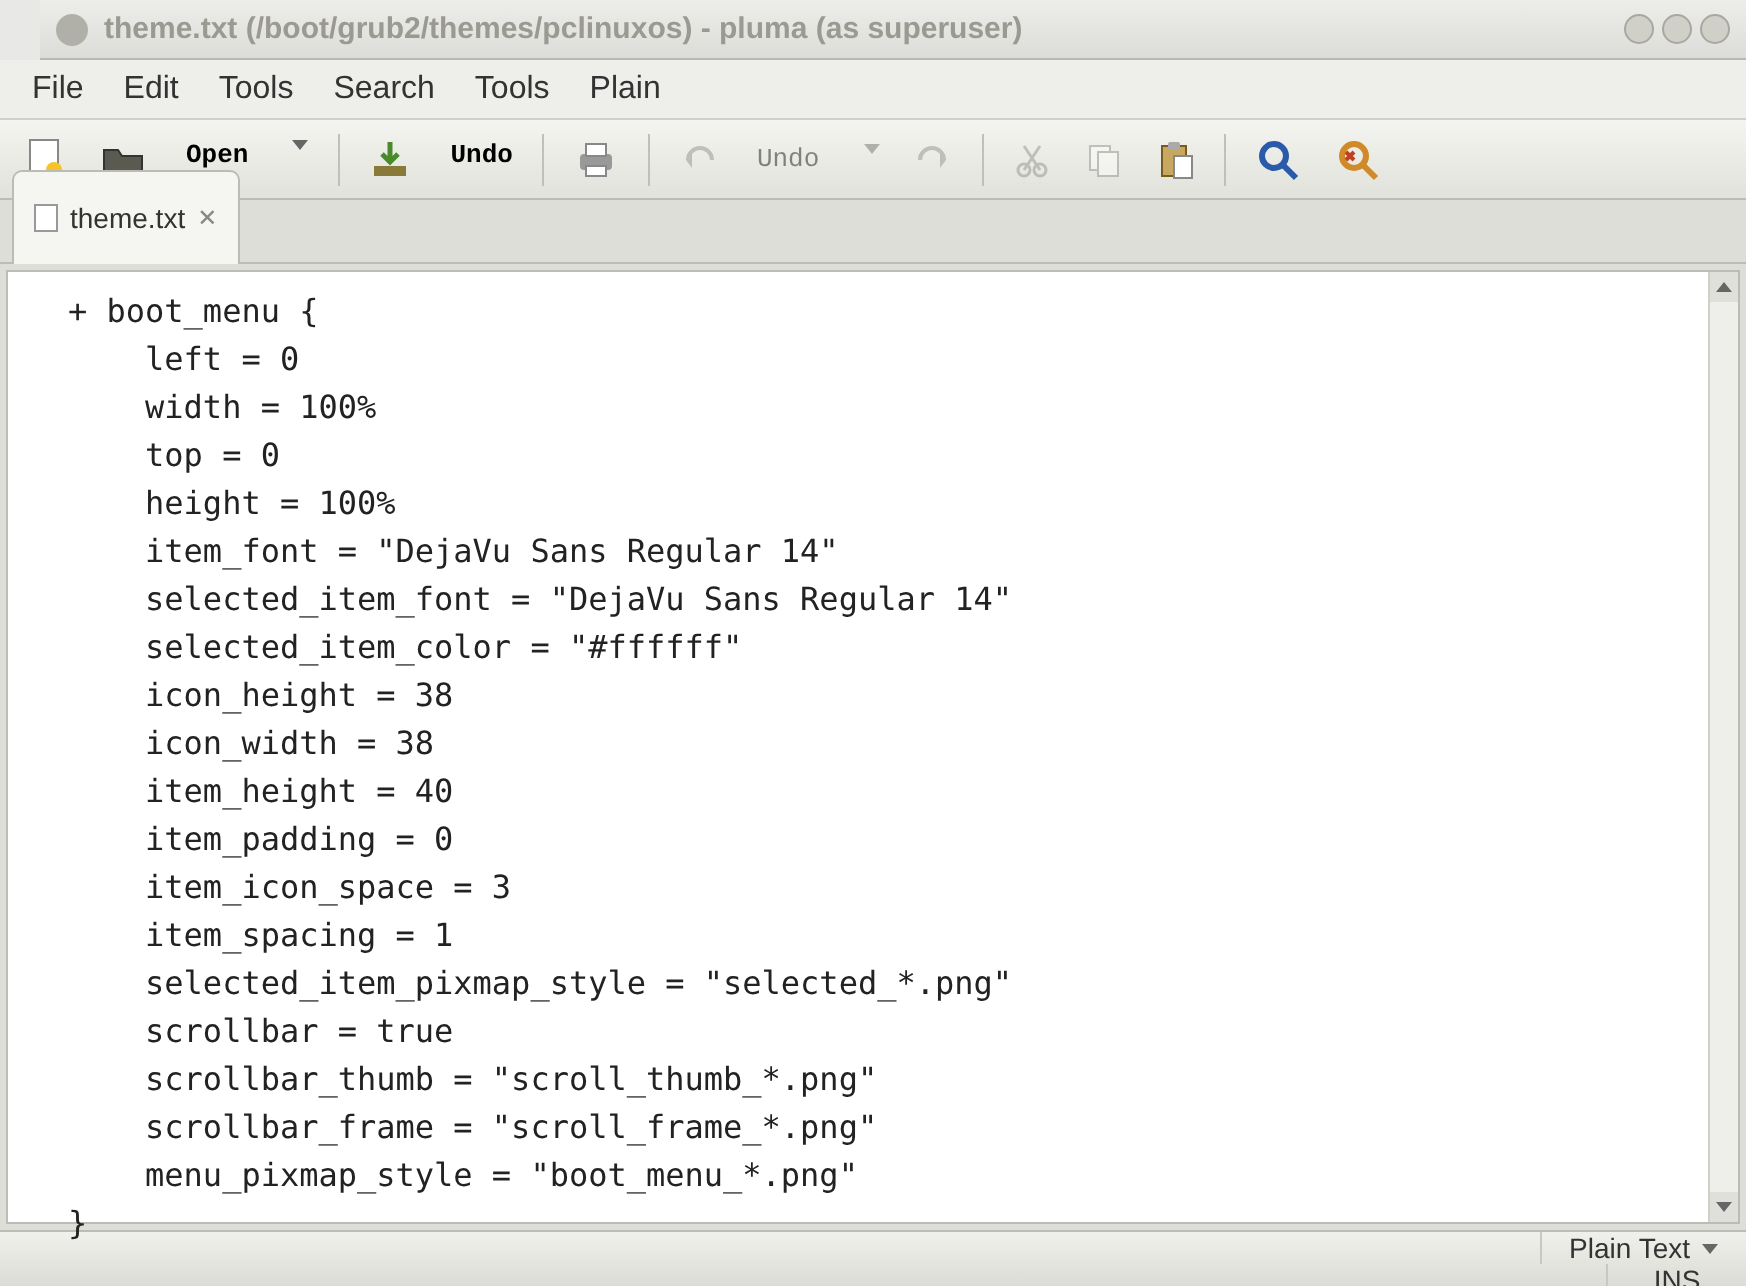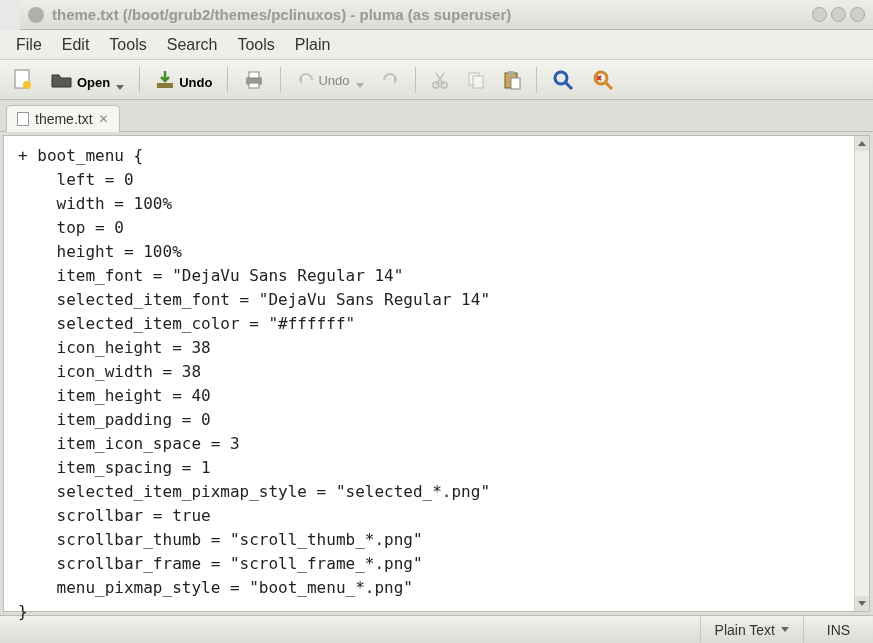--- a/index.html
+++ b/index.html
@@ -7,40 +7,40 @@
 
 .titlebar { height: 30px; background: linear-gradient(#ededea,#dcdcd8); display: flex; align-items: center; padding: 0 8px; border-bottom: 1px solid #b8b8b4; margin-left: 20px; }
 .titlebar .app-icon { width:16px; height:16px; border-radius:50%; background:#b0b0a8; margin-right:8px; }
 .titlebar .title { flex:1; color:#9a9a92; font-weight:bold; font-size:15px; }
 .titlebar .wbtn { width:15px; height:15px; border-radius:50%; background:#d0d0c8; border:1px solid #a8a8a0; margin-left:4px; }
 
 .menubar { height:30px; background:#eeeeea; display:flex; align-items:center; padding:0 6px; border-bottom:1px solid #cfcfca; }
 .menubar .menu-item { padding:4px 10px; color:#333; font-size:16px; }
 
 .toolbar { height:40px; background:linear-gradient(#f4f4f0,#e2e2dc); display:flex; align-items:center; padding:0 6px; gap:4px; border-bottom:1px solid #bcbcb6; }
-.tbtn { display:flex; align-items:flex-end; padding:4px 6px; border:1px solid transparent; border-radius:3px; gap:4px; }
+.tbtn { display:flex; align-items:flex-start; padding:4px 6px; border:1px solid transparent; border-radius:3px; gap:20px;font-family:Liberation Mono, monospace; }
 .tbtn.disabled { opacity:.45; }
 .tdrop { width:0; height:0; border-left:4px solid transparent; border-right:4px solid transparent; border-top:5px solid #666; margin-left:2px; }
 .sep { width:1px; height:26px; background:#c0c0b8; margin:0 4px; }
 
 .tabbar { height:32px; background:#dedeD8; display:flex; align-items:flex-end; padding:0 6px; border-bottom:1px solid #bcbcb6; }
-.tab { background:#f5f5f1; border:1px solid #bcbcb6; border-bottom:none; border-radius:5px 5px 0 0; padding:5px 10px; display:flex; align-items:center; gap:6px; font-size:14px; color:#333; position:relative; top:1px; }
+.tab { background:#f5f5f1; border:1px solid #bcbcb6; border-bottom:none; border-radius:5px 5px 0 0; padding:15px 10px; display:flex; align-items:center; gap:6px; font-size:14px; color:#333; position:relative; top:1px; }
 .tab .doc-ic { width:12px; height:14px; border:1px solid #999; background:#fff; }
 .tab .close-x { color:#888; font-size:12px; }
 
 .editor-wrap { position:relative; background:#dedeD8; padding:3px; height:calc(643px - 30px - 30px - 40px - 32px - 28px); }
-.editor { position:relative; background:#fff; border:1px solid #bcbcb6; height:100%; }
+.editor { position:relative; background:#fff; border:1px solid #bcbcb6; height:100%;padding-left:16px; }
 .editor pre { font-family:"DejaVu Sans Mono",Consolas,monospace; font-size:16px; line-height:1.5; color:#222; padding:8px 14px; white-space:pre; }
 .scrollbar { position:absolute; right:0; top:0; bottom:0; width:15px; background:#eeeeea; border-left:1px solid #d0d0c8; }
 .scroll-up,.scroll-down { position:absolute; left:0; right:0; height:15px; background:#e0e0da; display:flex; align-items:center; justify-content:center; }
 .scroll-up{top:0}.scroll-down{bottom:0}
 .scroll-up::after{content:"";border-left:4px solid transparent;border-right:4px solid transparent;border-bottom:5px solid #666}
 .scroll-down::after{content:"";border-left:4px solid transparent;border-right:4px solid transparent;border-top:5px solid #666}
 
-.statusbar { height:28px; background:linear-gradient(#f0f0ec,#dcdcd6); border-top:1px solid #bcbcb6; display:flex; align-items:center; font-size:14px; color:#333; }
+.statusbar { height:28px; background:linear-gradient(#f0f0ec,#dcdcd6); border-top:1px solid #bcbcb6; display:flex; align-items:flex-end; font-size:14px; color:#333;flex-direction:column; }
 .statusbar .spacer{flex:1}
 .statusbar .cell{padding:0 14px; border-left:1px solid #c8c8c2; height:100%; display:flex; align-items:center; gap:4px;}
 .statusbar .cell:first-of-type{border-left:none}
 
 svg{display:block}
 </style>
 </head>
 <body>
 
 <div class="titlebar">

